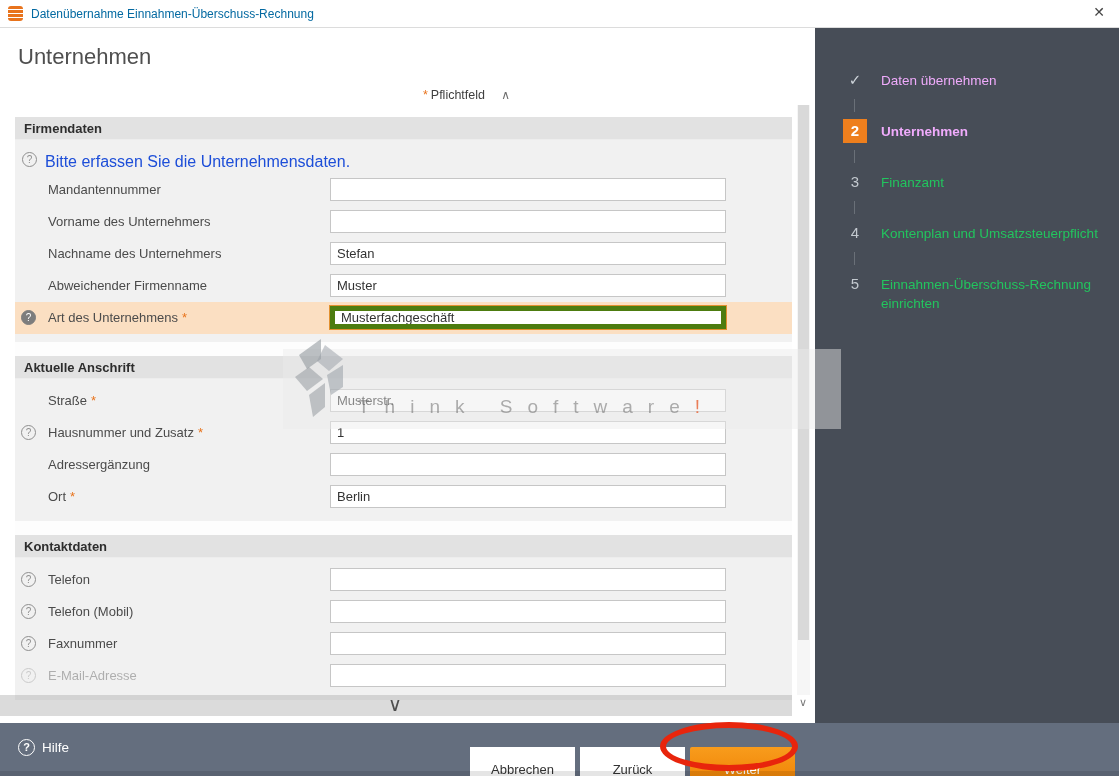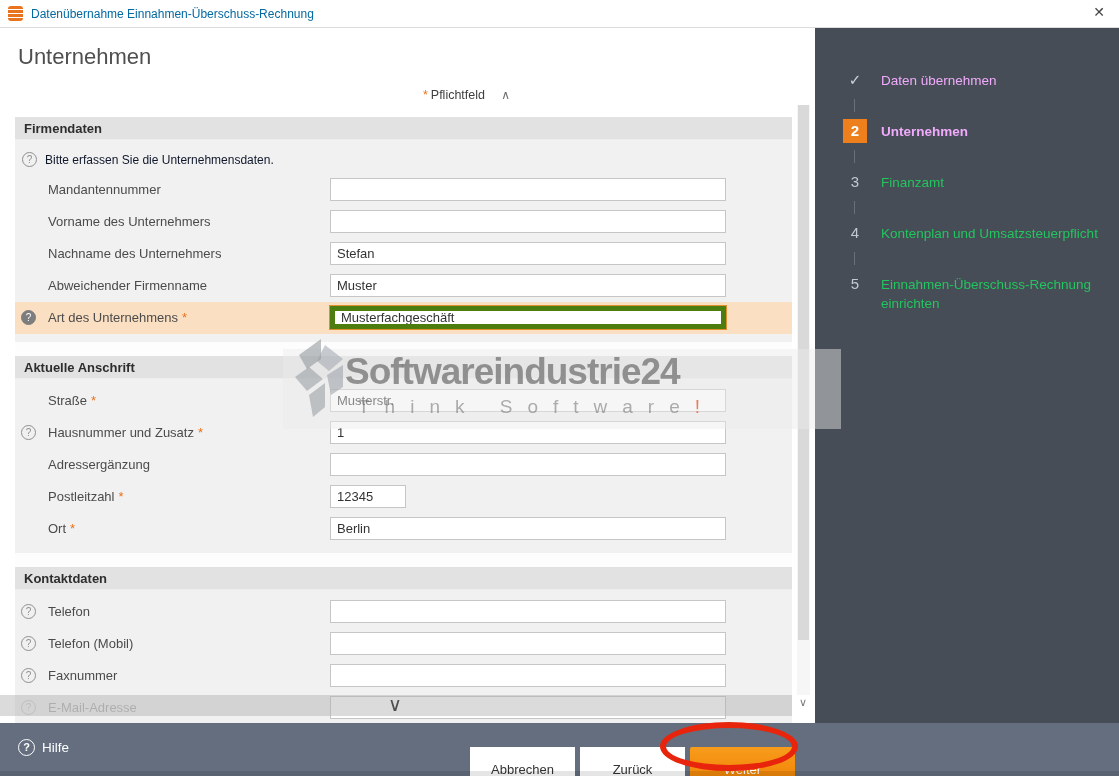--- a/index.html
+++ b/index.html
@@ -24,21 +24,21 @@
 
   .sections { position:absolute; left:15px; top:89px; width:777px; }
   .section-header { height:23px; background:#e2e2e2; border-bottom:1px solid #ededed;
                     display:flex; align-items:center; padding-left:9px;
                     font-size:13px; font-weight:bold; color:#2d2d2d; }
   .section-body { background:#f1f1f1; padding:6px 0 8px 0; }
   .section-gap { height:14px; background:#fdfdfd; }
 
   .hint-row { position:relative; height:28px; }
   .hint-row .help { left:7px; top:6px; }
-  .hint-row .txt { position:absolute; left:30px; top:7px; font-size:12px; color:#0f172a; }
+  .hint-row .txt { position:absolute; left:30px; top:7px; font-size:16px; color:#1d4ed8; }
 
   .row { position:relative; height:32px; }
   .row .lblwrap { position:absolute; left:33px; top:8px; font-size:13px; color:#4b4b4b; white-space:nowrap; }
   .row .ast { color:#e8731c; margin-left:4px; }
   .help { position:absolute; left:6px; top:8px; width:15px; height:15px; border:1px solid #8f8f8f;
           border-radius:50%; color:#8f8f8f; font-size:10px; line-height:13px; text-align:center; }
   .help.filled { background:#7d7d7d; border-color:#7d7d7d; color:#fff; }
   .finput { position:absolute; left:315px; top:4px; width:396px; height:23px; border:1px solid #c6c6c6;
             background:#fff; font-family:inherit; font-size:13px; color:#333; padding:0 6px; }
   .finput.short { width:76px; }
@@ -155,24 +155,20 @@
         <div class="row">
           <span class="help">?</span>
           <span class="lblwrap"><span>Hausnummer und Zusatz</span><span class="ast">*</span></span>
           <input class="finput" value="1" style="">
         </div>
         <div class="row">
           <span class="lblwrap"><span>Adressergänzung</span></span>
           <input class="finput" value="" style="">
         </div>
         <div class="row">
-          <span class="lblwrap"><span>Postleitzahl</span><span class="ast">*</span></span>
-          <input class="finput short" value="12345" style="">
-        </div>
-        <div class="row">
           <span class="lblwrap"><span>Ort</span><span class="ast">*</span></span>
           <input class="finput" value="Berlin" style="">
         </div>
       </div>
 
       <div class="section-gap"></div>
 
       <div class="section-header">Kontaktdaten</div>
       <div class="section-body">
         <div class="row">
@@ -208,21 +204,20 @@
   </div>
 
   <div class="watermark">
     <svg class="wm-logo" width="58" height="100" viewBox="0 0 58 100">
       <path d="M8 18 L30 2 L30 22 L16 32 Z" fill="#8b9198" opacity="0.55"></path>
       <path d="M34 8 L52 22 L38 34 L26 24 Z" fill="#989ea5" opacity="0.5"></path>
       <path d="M4 40 L18 30 L32 42 L16 54 Z" fill="#8b9198" opacity="0.5"></path>
       <path d="M36 38 L52 28 L52 50 L40 58 Z" fill="#989ea5" opacity="0.55"></path>
       <path d="M18 58 L34 46 L34 70 L22 80 Z" fill="#8b9198" opacity="0.5"></path>
     </svg>
-    <span class="wm-brand">Softwareindustrie24</span>
     <span class="wm-tagline"><span>Think Software</span><span class="wm-bang">!</span></span>
   </div>
 
   <div class="sidebar">
     <div class="pad-top"></div>
     <div class="step">
       <span class="num check">✓</span>
       <span class="lbl orange">Daten übernehmen</span>
     </div>
     <div class="connector"></div>

